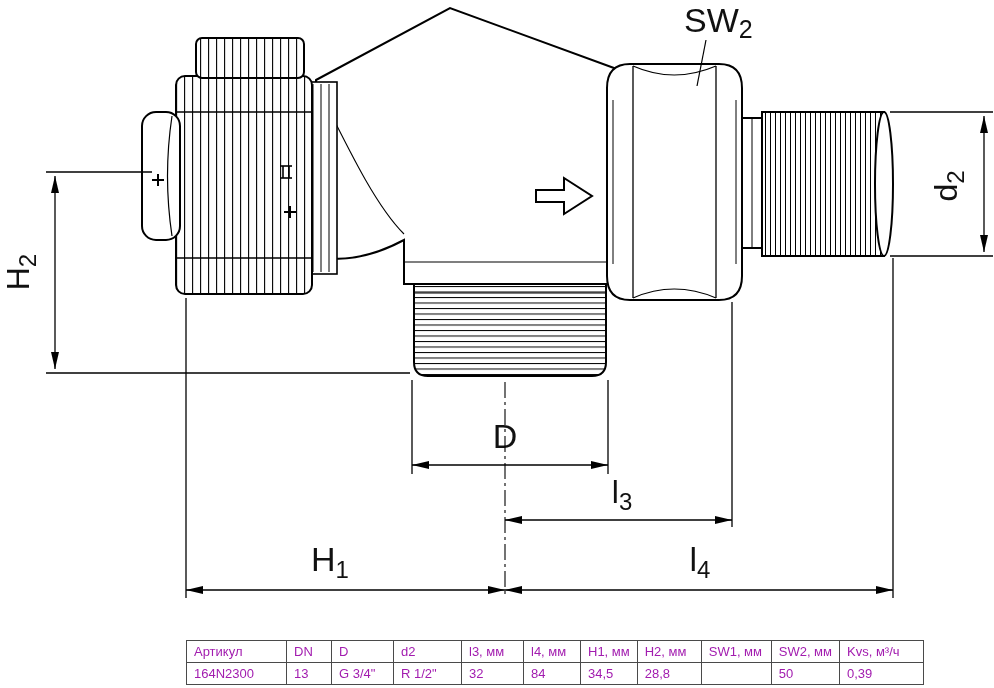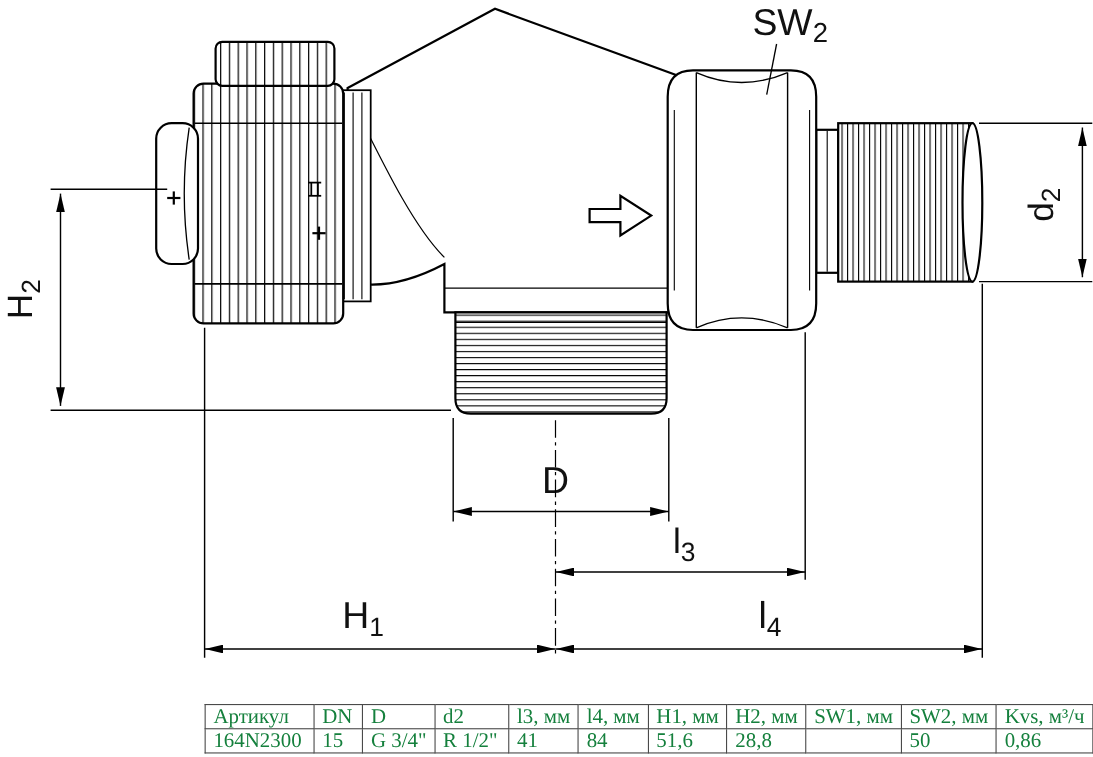--- a/index.html
+++ b/index.html
@@ -2,21 +2,21 @@
 <html><head>
 <meta charset="utf-8">
 <style>
   html,body{margin:0;padding:0;background:#fff;}
   body{width:994px;height:688px;font-family:"Liberation Sans","DejaVu Sans",sans-serif;color:#111;}
   .stage{position:relative;width:994px;height:688px;background:#fff;overflow:hidden;}
   .stage svg{position:absolute;left:0;top:0;}
   table.spec{
     position:absolute;left:186px;top:640px;
     border-collapse:collapse;table-layout:fixed;
-    font-size:19px;line-height:15px;color:#15803d;background:#fff;font-family:Liberation Serif, serif;
+    font-size:13px;line-height:15px;color:#a21caf;background:#fff;
   }
   table.spec th, table.spec td{
     border:1px solid #4a4a4a;
     font-weight:400;text-align:left;
     padding:3px 7px;overflow:hidden;white-space:nowrap;
   }
   .dimtext{font-family:"Liberation Sans","DejaVu Sans",sans-serif;fill:#111;}
 </style>
 </head>
 <body>
@@ -184,27 +184,27 @@
       <th>H1, мм</th>
       <th>H2, мм</th>
       <th>SW1, мм</th>
       <th>SW2, мм</th>
       <th>Kvs, м³/ч</th>
     </tr>
   </thead>
   <tbody>
     <tr>
       <td>164N2300</td>
-      <td>15</td>
+      <td>13</td>
       <td>G 3/4"</td>
       <td>R 1/2"</td>
-      <td>41</td>
+      <td>32</td>
       <td>84</td>
-      <td>51,6</td>
+      <td>34,5</td>
       <td>28,8</td>
       <td></td>
       <td>50</td>
-      <td>0,86</td>
+      <td>0,39</td>
     </tr>
   </tbody>
 </table>
 
 </div>
 
 </body></html>

